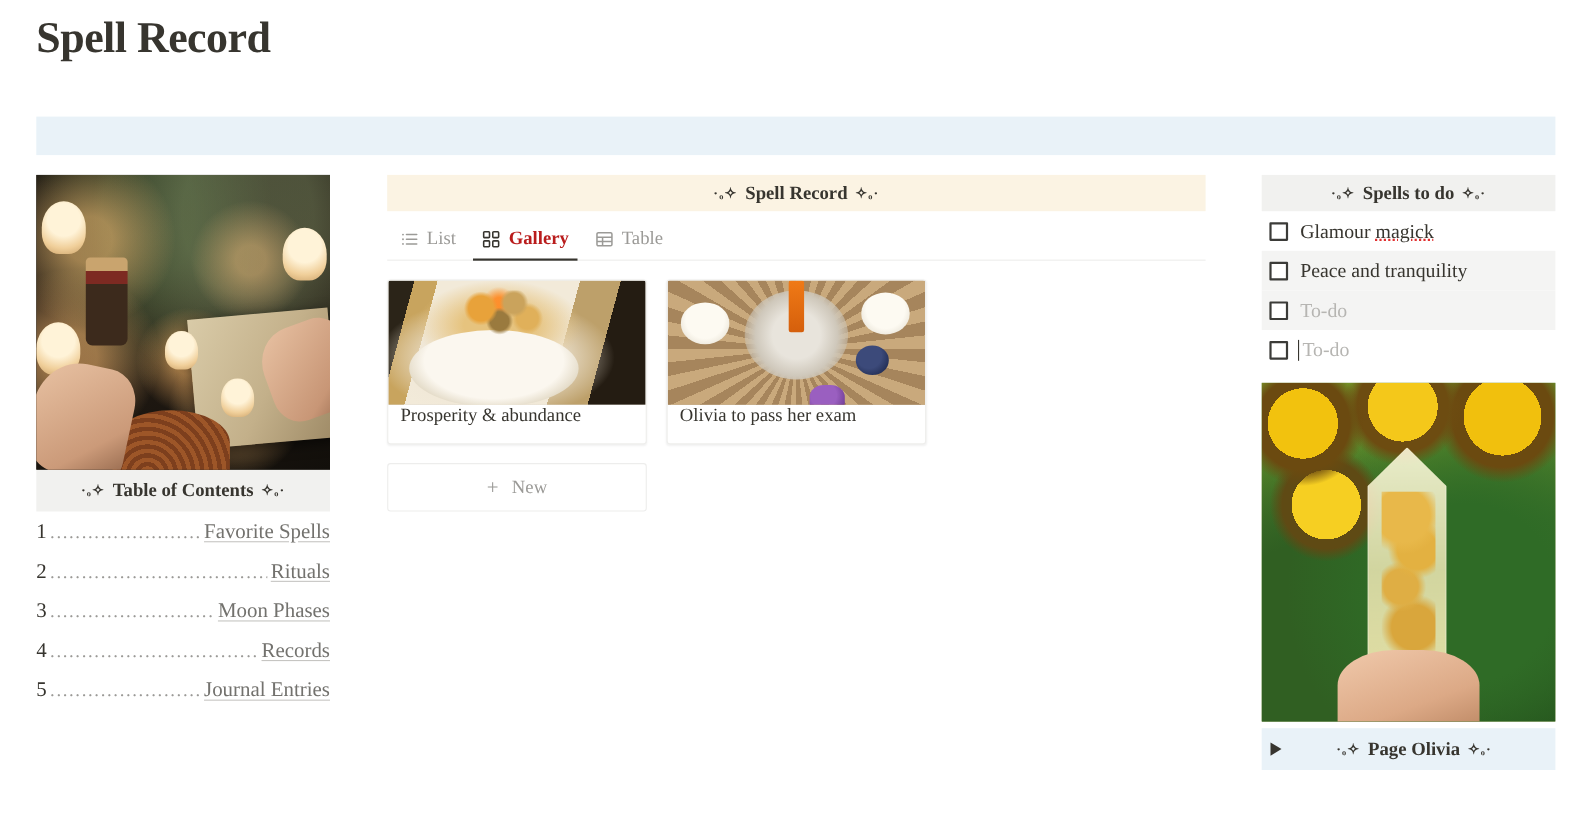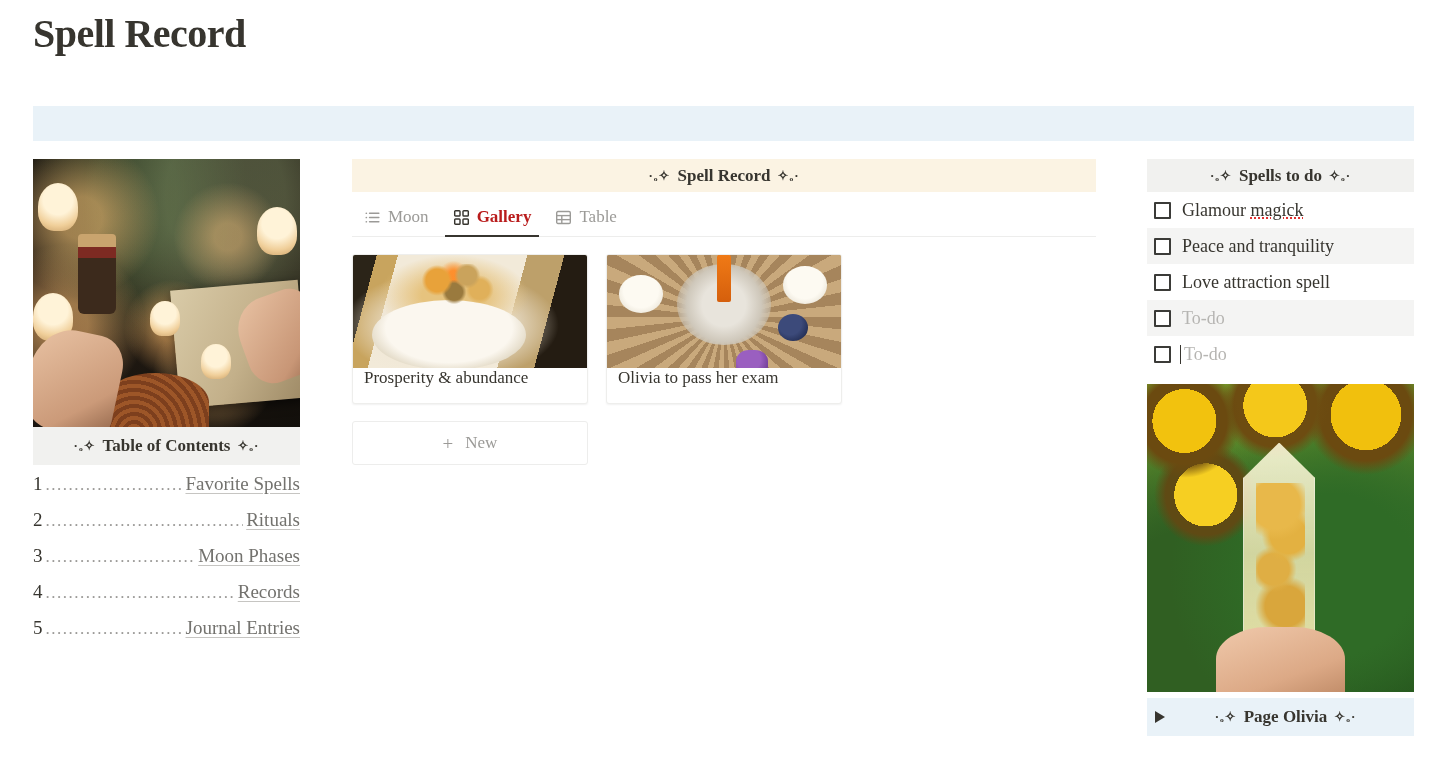--- a/index.html
+++ b/index.html
@@ -533,21 +533,21 @@
         <span>
           <svg width="17" height="17" viewBox="0 0 16 16" fill="none" stroke="#9b9a97" stroke-width="1.3" stroke-linecap="round">
             <circle cx="2.2" cy="4" r="0.8" fill="#9b9a97" stroke="none"></circle>
             <circle cx="2.2" cy="8" r="0.8" fill="#9b9a97" stroke="none"></circle>
             <circle cx="2.2" cy="12" r="0.8" fill="#9b9a97" stroke="none"></circle>
             <line x1="5.2" y1="4" x2="14" y2="4"></line>
             <line x1="5.2" y1="8" x2="14" y2="8"></line>
             <line x1="5.2" y1="12" x2="14" y2="12"></line>
           </svg>
         </span>
-        <span>Moon</span>
+        <span>List</span>
       </div>
 
       <div class="tab active">
         <span>
           <svg width="17" height="17" viewBox="0 0 16 16" fill="none" stroke="#37352f" stroke-width="1.35">
             <rect x="1.6" y="1.6" width="5" height="5" rx="0.8"></rect>
             <rect x="9.4" y="1.6" width="5" height="5" rx="0.8"></rect>
             <rect x="1.6" y="9.4" width="5" height="5" rx="0.8"></rect>
             <rect x="9.4" y="9.4" width="5" height="5" rx="0.8"></rect>
           </svg>
@@ -613,24 +613,20 @@
     <div class="todo-row">
       <span class="cb"></span>
       <span class="todo-text">Glamour <span class="misspell">magick</span></span>
     </div>
 
     <div class="todo-row shade">
       <span class="cb"></span>
       <span class="todo-text">Peace and tranquility</span>
     </div>
 
-    <div class="todo-row">
-      <span class="cb"></span>
-      <span class="todo-text">Love attraction spell</span>
-    </div>
 
     <div class="todo-row shade">
       <span class="cb"></span>
       <span class="todo-text placeholder">To-do</span>
     </div>
 
     <div class="todo-row">
       <span class="cb"></span>
       <span class="todo-text placeholder caret">To-do</span>
     </div>

